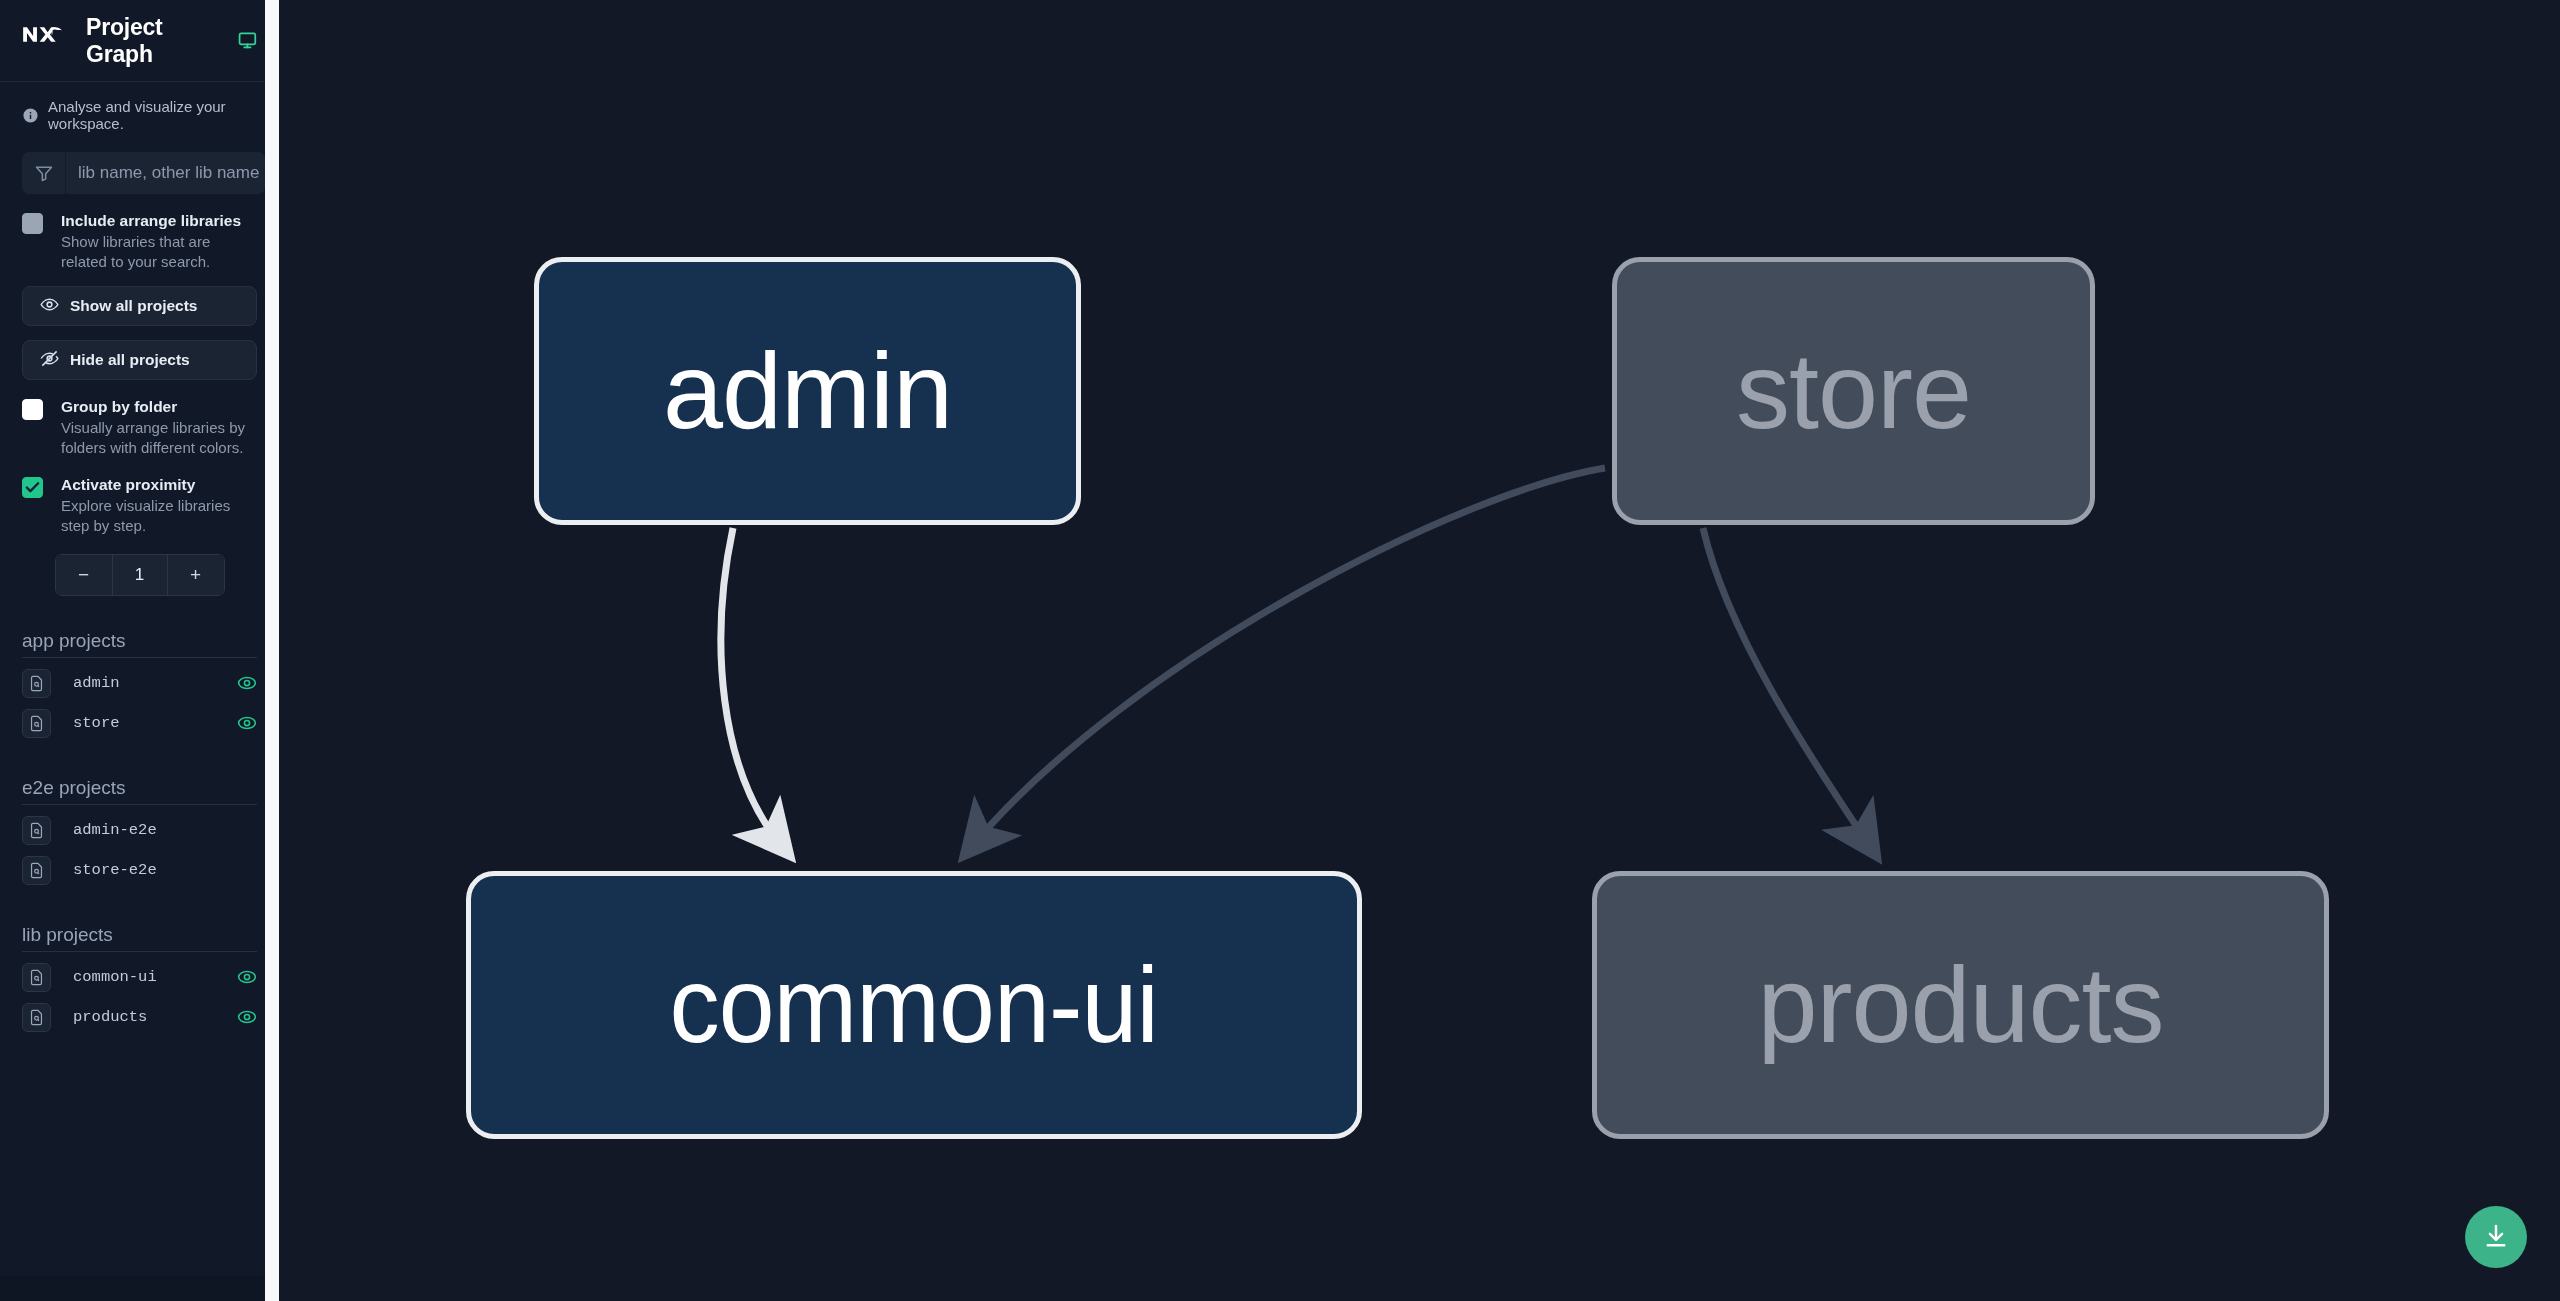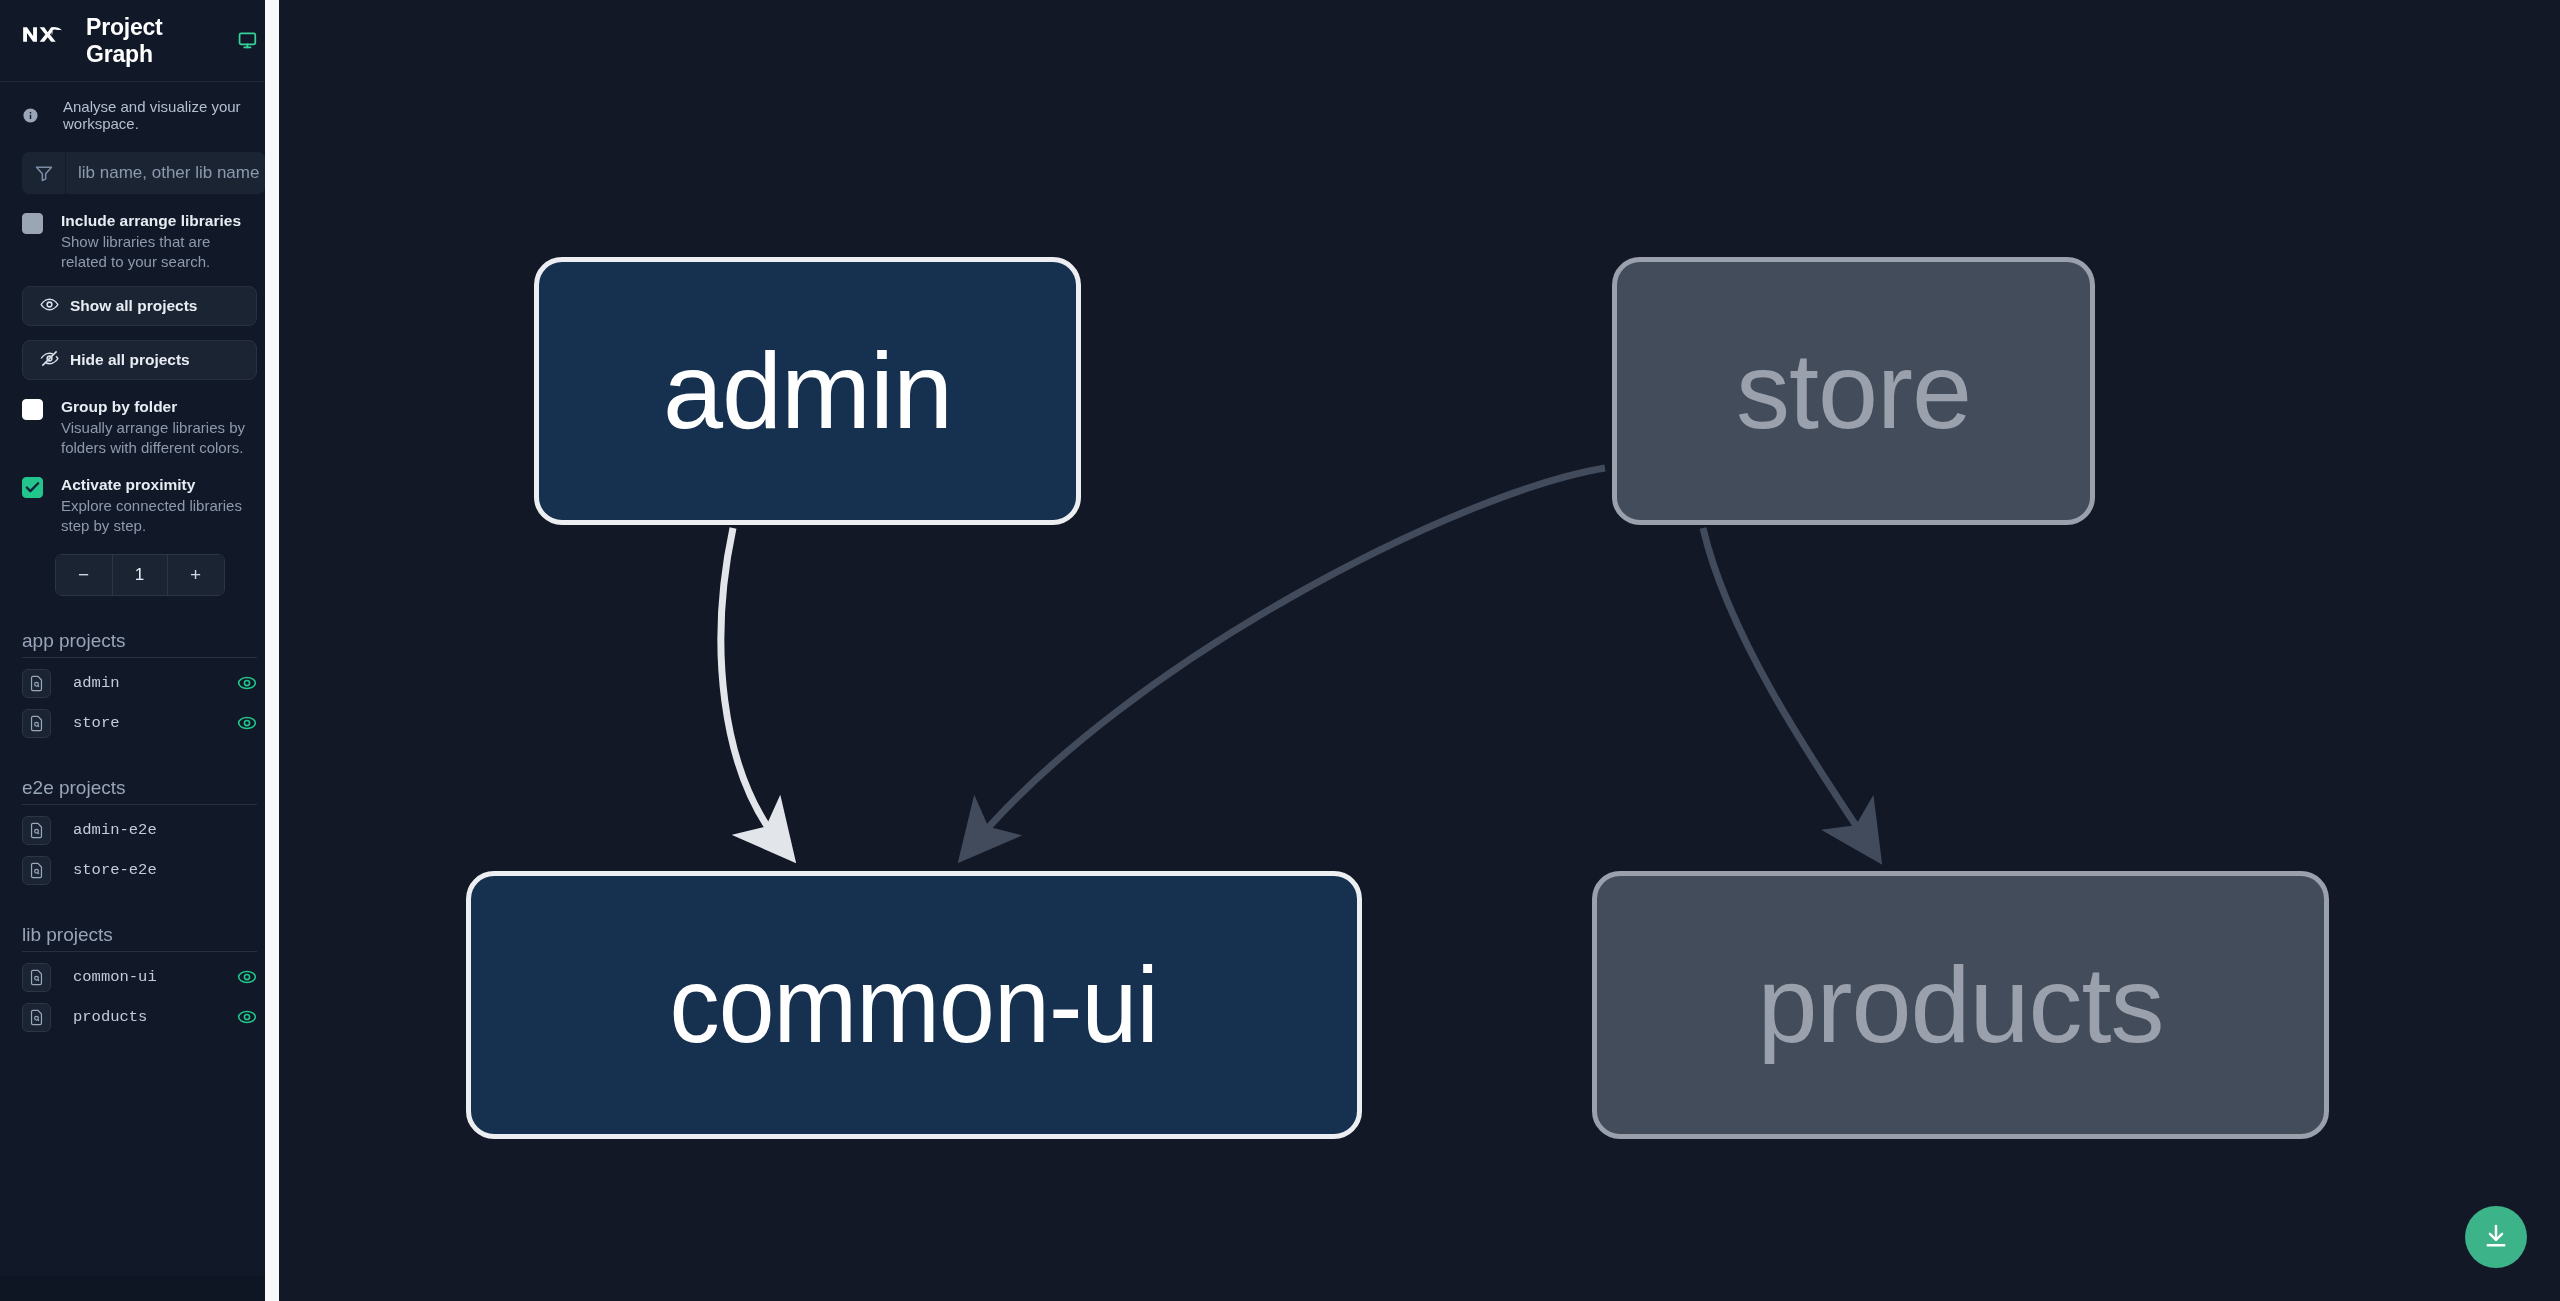--- a/index.html
+++ b/index.html
@@ -28,21 +28,21 @@
     border-bottom: 1px solid #1d2737;
   }
   .nx-logo { width: 46px; height: 32px; flex: 0 0 46px; }
   .sb-title {
     color: #ffffff; font-size: 23px; font-weight: bold;
     margin-left: 18px; letter-spacing: -0.2px;
   }
   .monitor-icon { margin-left: 18px; width: 21px; height: 21px; color: #34d399; display:flex; align-items:center;}
 
   .sb-tagline {
-    display: flex; align-items: center; gap: 24px;
+    display: flex; align-items: center; gap: 9px;
     padding: 16px 22px 12px 22px;
     color: #b4bfd0; font-size: 15px;
   }
   .info-icon { width: 17px; height: 17px; flex: 0 0 17px; color: #9aa6b8; }
 
   .sb-search-wrap { padding: 8px 14px 0 22px; }
   .sb-search {
     display: flex; align-items: stretch;
     height: 42px;
     background: #1b2433;
@@ -280,21 +280,21 @@
       </div>
 
       <div class="opt-row">
         <span class="chk green">
           <svg viewBox="0 0 24 24" fill="none" stroke="currentColor" stroke-width="3.4" stroke-linecap="round" stroke-linejoin="round">
               <polyline points="20 6 9 17 4 12"></polyline>
             </svg>
         </span>
         <div>
           <div class="opt-label">Activate proximity</div>
-          <div class="opt-desc">Explore connected libraries step by step.</div>
+          <div class="opt-desc">Explore visualize libraries step by step.</div>
         </div>
       </div>
 
       <div class="stepper">
         <div class="stepper-inner">
           <button class="step-btn">−</button>
           <div class="step-val">1</div>
           <button class="step-btn">+</button>
         </div>
       </div>

